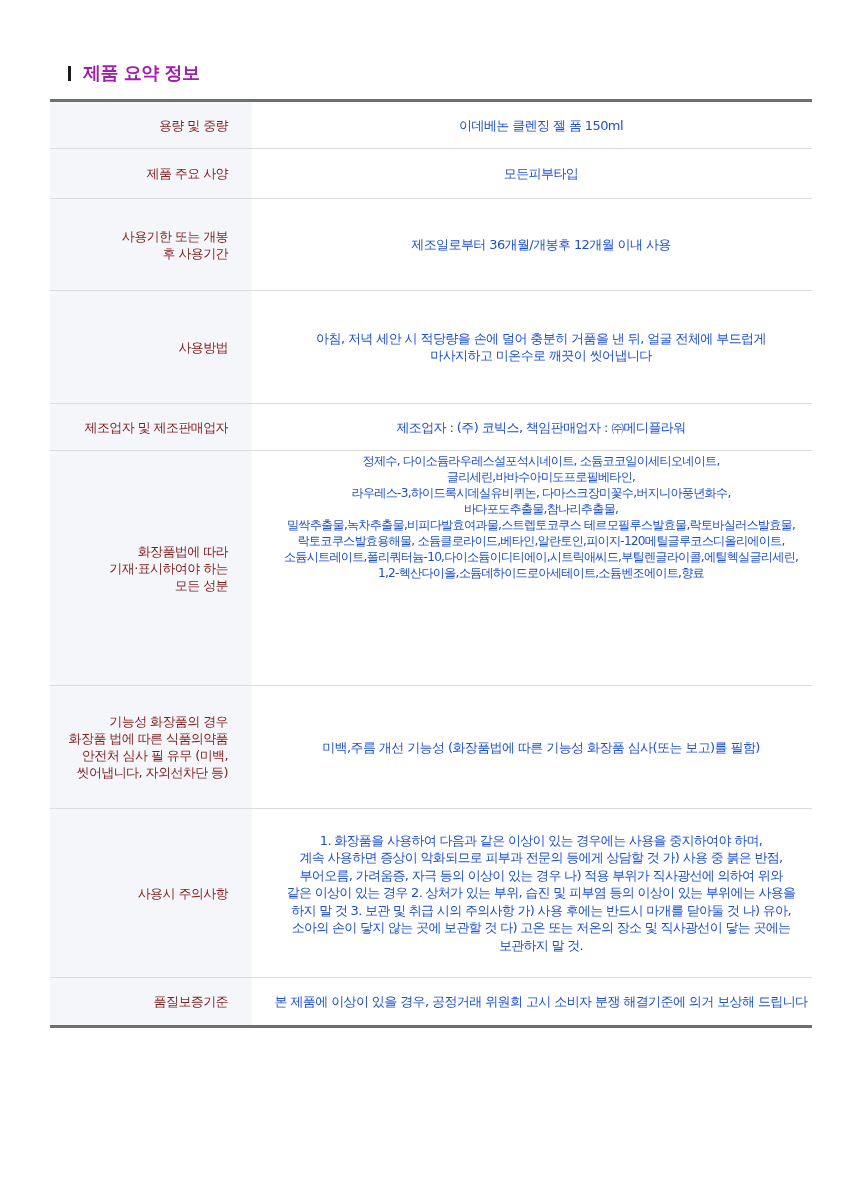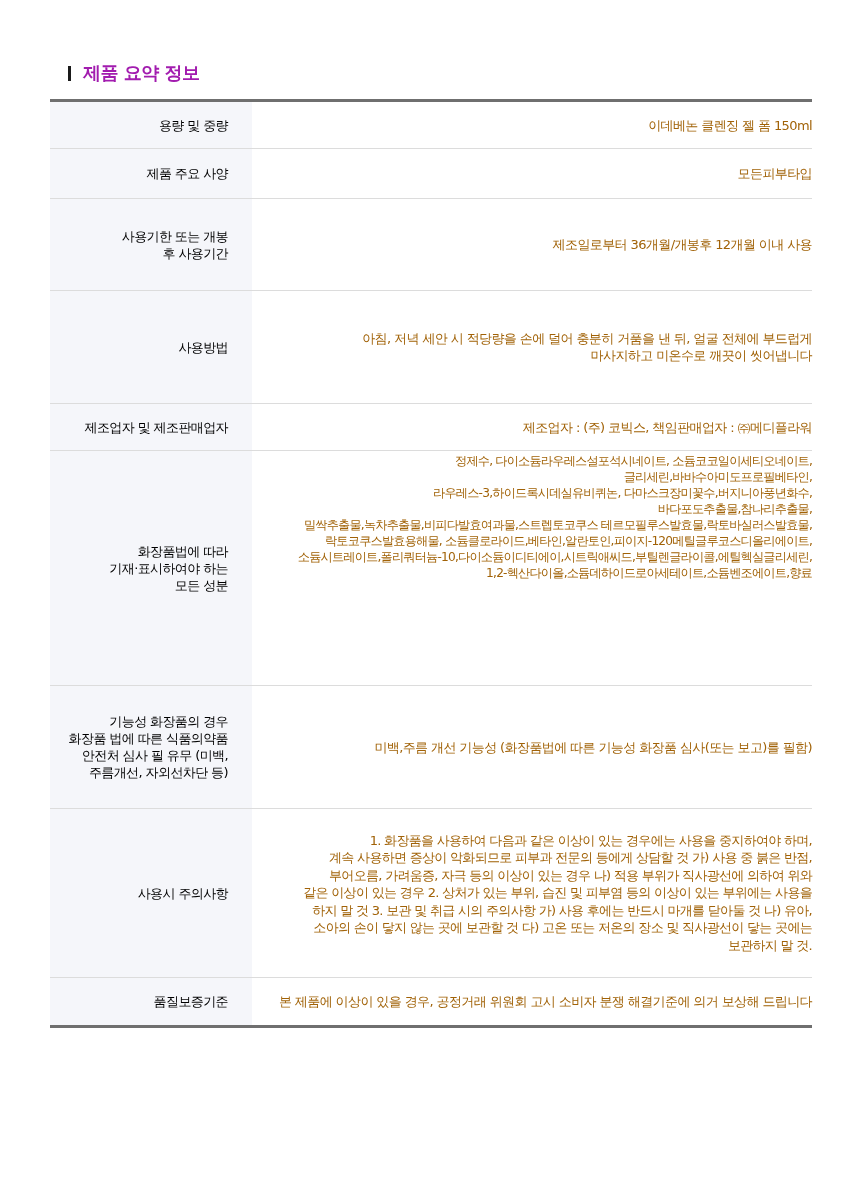--- a/index.html
+++ b/index.html
@@ -53,26 +53,26 @@
     }
     .info-table tr:last-child td {
       border-bottom: none;
     }
     .info-table td.label {
       width: 202px;
       background: #f5f6fa;
       text-align: right;
       padding: 0 24px 0 10px;
       box-sizing: border-box;
-      color: #000000;
+      color: #7f1d1d;
     }
     .info-table td.value {
       padding: 0 0 0 18px;
-      text-align: right;
-      color: #a16207;
+      text-align: center;
+      color: #1d4ed8;
       white-space: pre-line;
     }
     .info-table td.value.top {
       vertical-align: top;
       padding-top: 2px;
     }
     .info-table td.value.ingredients {
       font-size: 12.2px;
       letter-spacing: -0.8px;
       line-height: 16px;
@@ -124,21 +124,21 @@
 바다포도추출물,참나리추출물,
 밀싹추출물,녹차추출물,비피다발효여과물,스트렙토코쿠스 테르모필루스발효물,락토바실러스발효물,
 락토코쿠스발효용해물, 소듐클로라이드,베타인,알란토인,피이지-120메틸글루코스디올리에이트,
 소듐시트레이트,폴리쿼터늄-10,다이소듐이디티에이,시트릭애씨드,부틸렌글라이콜,에틸헥실글리세린,
 1,2-헥산다이올,소듐데하이드로아세테이트,소듐벤조에이트,향료</td>
     </tr>
     <tr style="height:123px;">
       <td class="label" style="white-space:pre-line;">기능성 화장품의 경우
 화장품 법에 따른 식품의약품
 안전처 심사 필 유무 (미백,
-주름개선, 자외선차단 등)</td>
+씻어냅니다, 자외선차단 등)</td>
       <td class="value">미백,주름 개선 기능성 (화장품법에 따른 기능성 화장품 심사(또는 보고)를 필함)</td>
     </tr>
     <tr style="height:169px;">
       <td class="label">사용시 주의사항</td>
       <td class="value caution">1. 화장품을 사용하여 다음과 같은 이상이 있는 경우에는 사용을 중지하여야 하며,
 계속 사용하면 증상이 악화되므로 피부과 전문의 등에게 상담할 것 가) 사용 중 붉은 반점,
 부어오름, 가려움증, 자극 등의 이상이 있는 경우 나) 적용 부위가 직사광선에 의하여 위와
 같은 이상이 있는 경우 2. 상처가 있는 부위, 습진 및 피부염 등의 이상이 있는 부위에는 사용을
 하지 말 것 3. 보관 및 취급 시의 주의사항 가) 사용 후에는 반드시 마개를 닫아둘 것 나) 유아,
 소아의 손이 닿지 않는 곳에 보관할 것 다) 고온 또는 저온의 장소 및 직사광선이 닿는 곳에는

